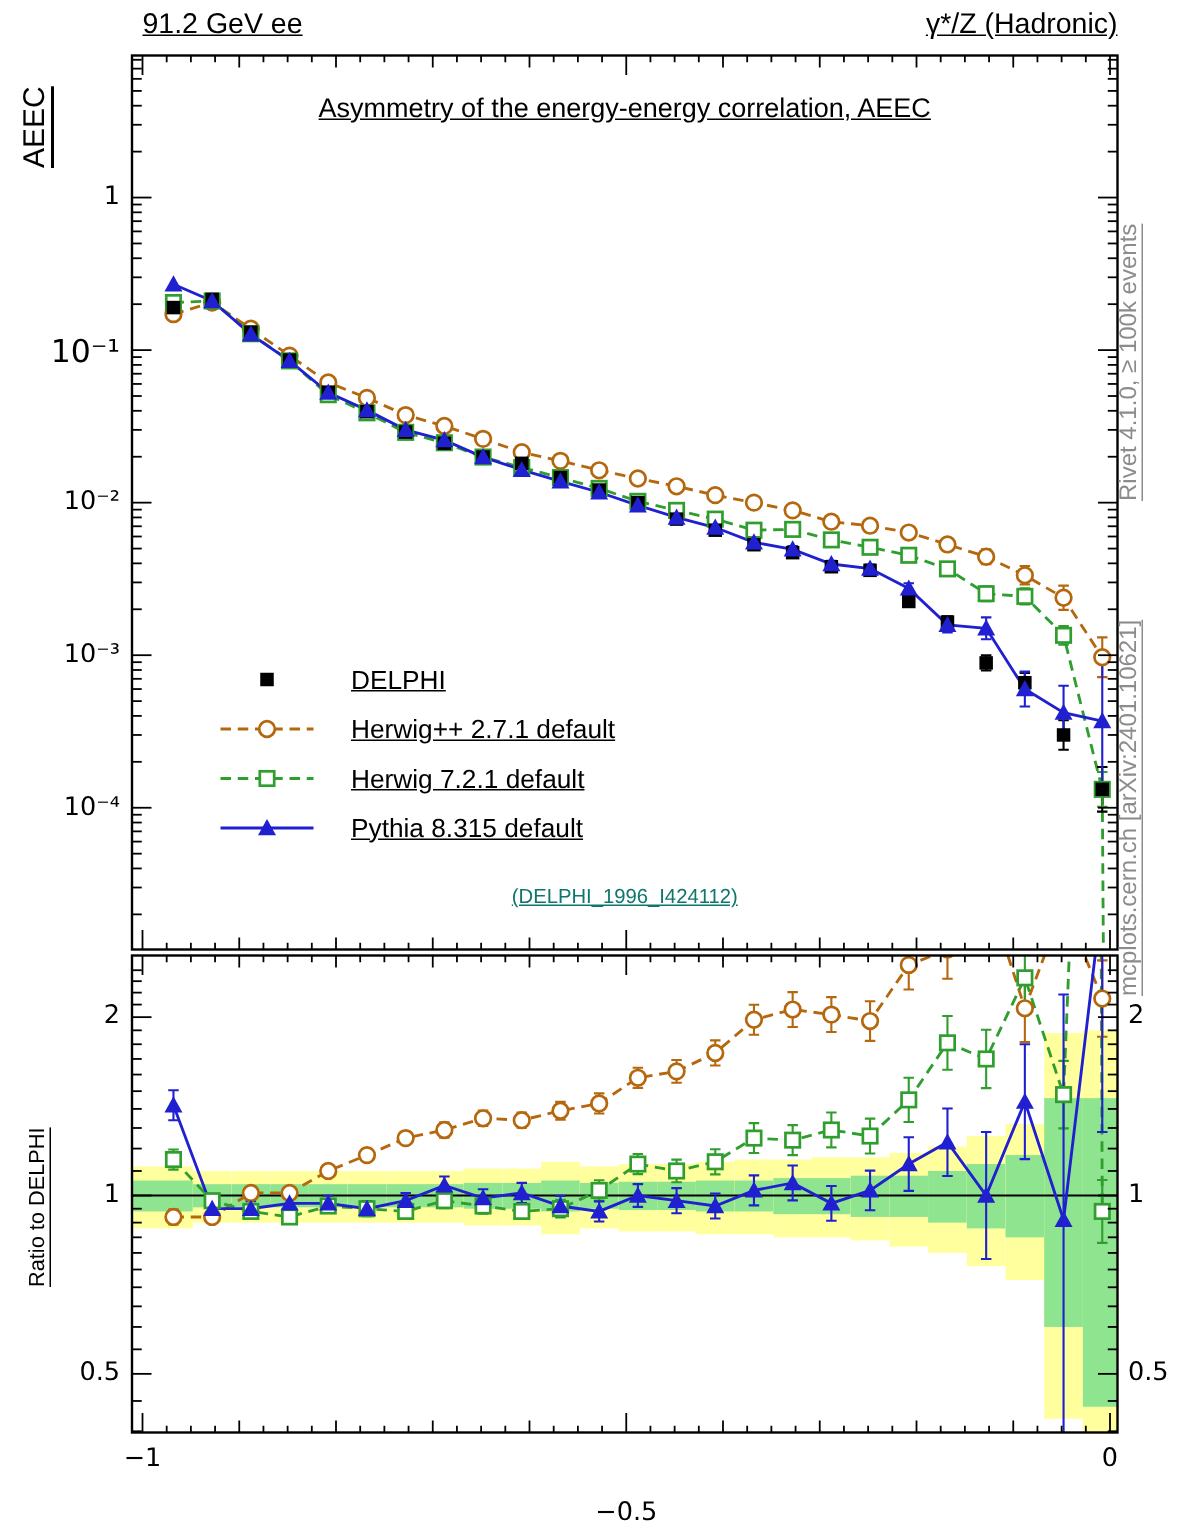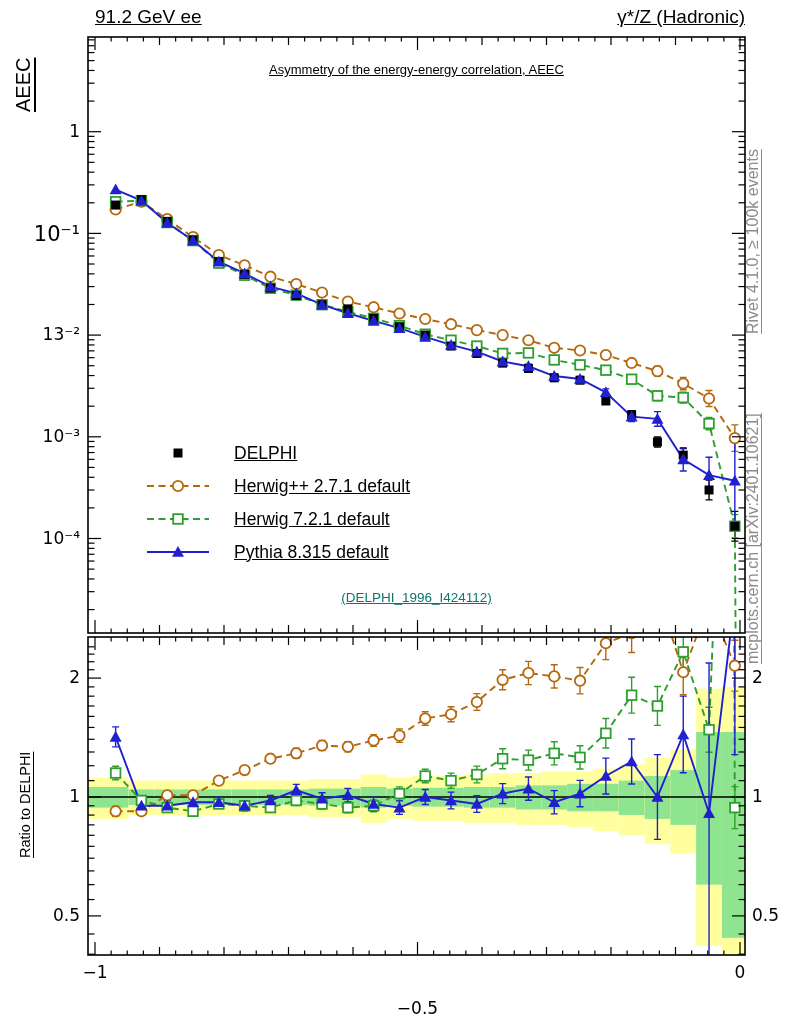--- a/index.html
+++ b/index.html
@@ -708,21 +708,21 @@
       <line x1="88" y1="661.7430410752286" x2="94.5" y2="661.7430410752286" stroke="#000" stroke-width="1.2"></line>
       <line x1="745" y1="661.7430410752286" x2="738.5" y2="661.7430410752286" stroke="#000" stroke-width="1.2"></line>
       <line x1="88" y1="654.1175047730508" x2="94.5" y2="654.1175047730508" stroke="#000" stroke-width="1.2"></line>
       <line x1="745" y1="654.1175047730508" x2="738.5" y2="654.1175047730508" stroke="#000" stroke-width="1.2"></line>
       <line x1="88" y1="646.8165595239157" x2="94.5" y2="646.8165595239157" stroke="#000" stroke-width="1.2"></line>
       <line x1="745" y1="646.8165595239157" x2="738.5" y2="646.8165595239157" stroke="#000" stroke-width="1.2"></line>
       <rect x="88" y="37" width="657" height="596" fill="none" stroke="#000" stroke-width="1.6"></rect>
       <rect x="88" y="637" width="657" height="318" fill="none" stroke="#000" stroke-width="1.6"></rect>
     </svg>
 
-  <div class="abs" style="left:88px;top:62px;width:657px;text-align:center;font-size:13px;">Asymmetry of the energy-energy correlation, AEEC</div>
+  <div class="abs" style="left:88px;top:62px;width:657px;text-align:center;font-size:18px;">Asymmetry of the energy-energy correlation, AEEC</div>
 
   <div class="abs vtext" style="left:12px;top:30px;height:82px;width:28px;font-size:20px;">AEEC</div>
   <div class="abs vtext" style="left:17px;top:682px;height:176px;width:22px;font-size:14.5px;">Ratio to DELPHI</div>
 
   <div class="abs vtext gray" style="left:744px;top:32px;height:302px;width:24px;font-size:16px;">Rivet 4.1.0, ≥ 100k events</div>
   <div class="abs vtext gray" style="left:744px;top:334px;height:330px;width:24px;font-size:16px;">mcplots.cern.ch [arXiv:2401.10621]</div>
 
   <div id="legend" class="abs" style="left:146px;top:440px;">
       <div class="legend-row">
         <svg width="64" height="22">
@@ -754,21 +754,21 @@
     </div>
 
   <div class="abs" style="left:88px;top:590px;width:657px;text-align:center;font-size:13.5px;color:#0f766e;">(DELPHI_1996_I424112)</div>
 
   <div class="abs" style="left:545px;top:1032px;width:200px;text-align:left;font-size:15px;">cos{χ}</div>
 <div class="lbl" style="left: 65px; top: 962px; width: 60px; text-align: center; font-size: 17px;">−1</div>
     <div class="lbl" style="left: 387.5px; top: 962px; width: 60px; text-align: center; font-size: 17px; margin-top: 36px;">−0.5</div>
     <div class="lbl" style="left: 710px; top: 962px; width: 60px; text-align: center; font-size: 17px;">0</div>
     <div class="lbl" style="left: 26px; top: 120.7px; width: 54px; text-align: right; font-size: 17px;">1</div>
     <div class="lbl" style="left: 26px; top: 222.4px; width: 54px; text-align: right; font-size: 21px;">10⁻¹</div>
-    <div class="lbl" style="left: 26px; top: 324.1px; width: 54px; text-align: right; font-size: 17px;">13⁻²</div>
+    <div class="lbl" style="left: 26px; top: 324.1px; width: 54px; text-align: right; font-size: 17px;">10⁻²</div>
     <div class="lbl" style="left: 26px; top: 425.8px; width: 54px; text-align: right; font-size: 17px;">10⁻³</div>
     <div class="lbl" style="left: 26px; top: 527.5px; width: 54px; text-align: right; font-size: 17px;">10⁻⁴</div>
     <div class="lbl" style="left: 26px; top: 667.093px; width: 54px; text-align: right; font-size: 17px;">2</div>
     <div class="lbl" style="left: 752px; top: 667.093px; width: 44px; text-align: left; font-size: 17px;">2</div>
     <div class="lbl" style="left: 26px; top: 786px; width: 54px; text-align: right; font-size: 17px;">1</div>
     <div class="lbl" style="left: 752px; top: 786px; width: 44px; text-align: left; font-size: 17px;">1</div>
     <div class="lbl" style="left: 26px; top: 904.907px; width: 54px; text-align: right; font-size: 17px;">0.5</div>
     <div class="lbl" style="left: 752px; top: 904.907px; width: 44px; text-align: left; font-size: 17px;">0.5</div>
   </div>
 

